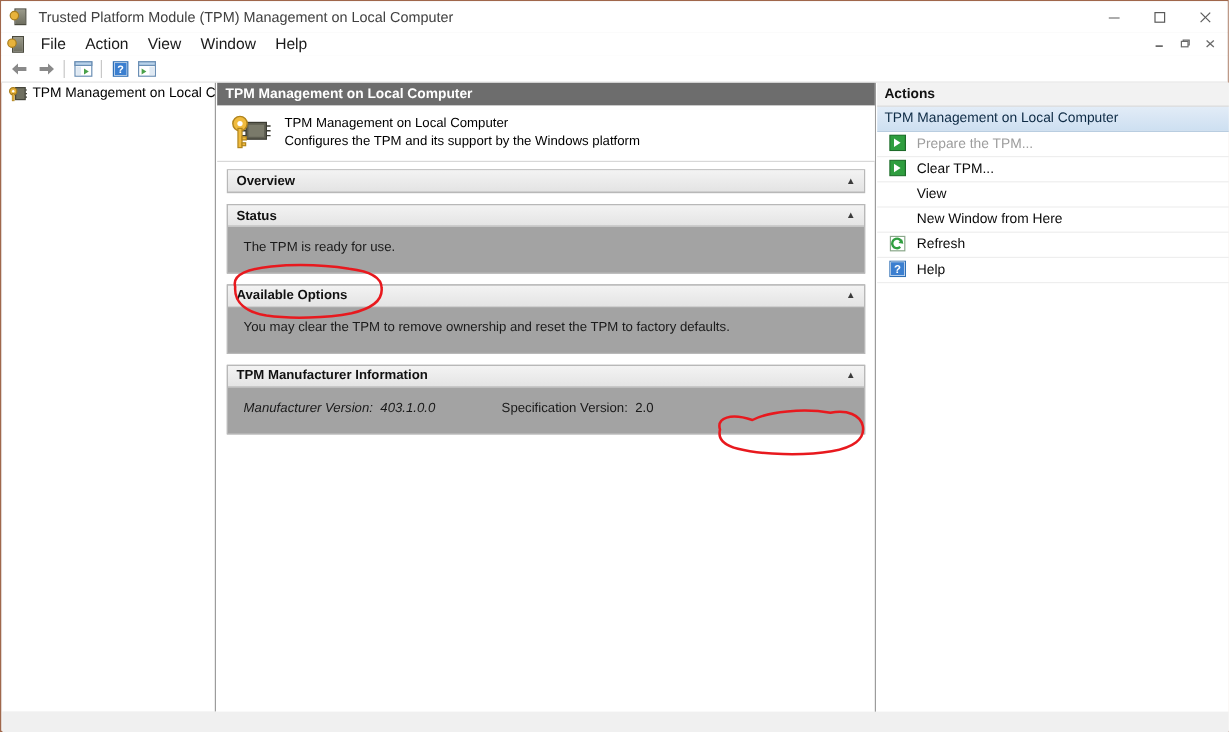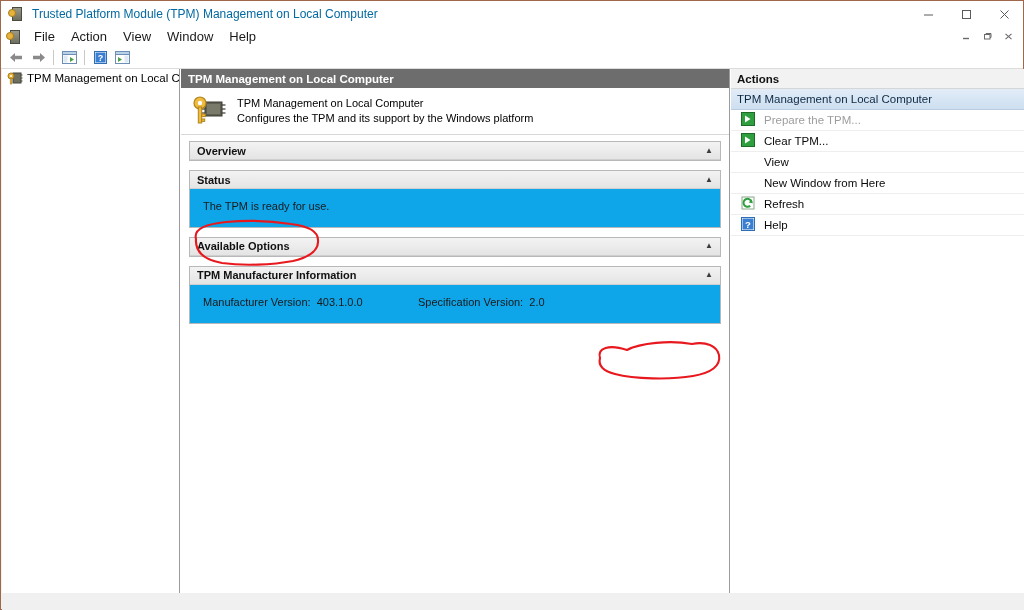--- a/index.html
+++ b/index.html
@@ -55,21 +55,21 @@
     left: 0px; top: 3px;
     width: 8px; height: 8px;
     border-radius: 50%;
     background: #e8b33c;
     border: 1px solid #a87d1c;
     box-sizing: border-box;
   }
   #title-bar-text {
     margin-left: 8px;
     font-size: 12px;
-    color: #0369a1;
+    color: #404040;
     white-space: nowrap;
   }
   #window-controls {
     position: absolute;
     right: 0; top: 0;
     height: 26px;
     display: flex;
   }
   .win-btn {
     width: 38px; height: 26px;
@@ -239,21 +239,21 @@
   }
   #banner-text-wrap { line-height: 1.35; }
   #banner-title { font-size: 11px; color: #000; }
   #banner-sub { font-size: 11px; color: #000; }
 
   #panels {
     padding: 6px 8px 0 8px;
   }
   .panel {
     border: 1px solid #b8b8b8;
-    background: #0ea5e9;
+    background: #a3a3a3;
     margin-bottom: 9px;
   }
   .panel-head {
     height: 17px;
     background: linear-gradient(180deg,#f3f3f3 0%, #e4e4e4 100%);
     border-bottom: 1px solid #cfcfcf;
     display: flex;
     align-items: center;
     padding: 0 7px;
     font-size: 11px;
@@ -272,21 +272,21 @@
     color: #1a1a1a;
     line-height: 1.45;
   }
   .panel-body.tight { padding: 10px 13px 12px 13px; }
   #mfg-row {
     display: flex;
     align-items: center;
     font-size: 11px;
   }
   .mfg-cell-1 { width: 185px; }
-  .mfg-cell-2 { width: 215px; }
+  .mfg-cell-2 { width: 215px; font-style: italic; }
   .mfg-cell-3 { flex: 1; }
 
   
   #actions-pane {
     position: absolute;
     left: 729px; top: 0;
     width: 324px;
     height: 540px;
     background: #ffffff;
     box-sizing: border-box;
@@ -529,20 +529,21 @@
             <span class="panel-chevron">▲</span>
           </div>
           <div class="panel-body tight">The TPM is ready for use.</div>
         </div>
 
         <div class="panel">
           <div class="panel-head">
             <span>Available Options</span>
             <span class="panel-chevron">▲</span>
           </div>
+          <div class="panel-body tight">You may clear the TPM to remove ownership and reset the TPM to factory defaults.</div>
         </div>
 
         <div class="panel">
           <div class="panel-head">
             <span>TPM Manufacturer Information</span>
             <span class="panel-chevron">▲</span>
           </div>
           <div class="panel-body tight">
             <div id="mfg-row">
               <div class="mfg-cell-2">

